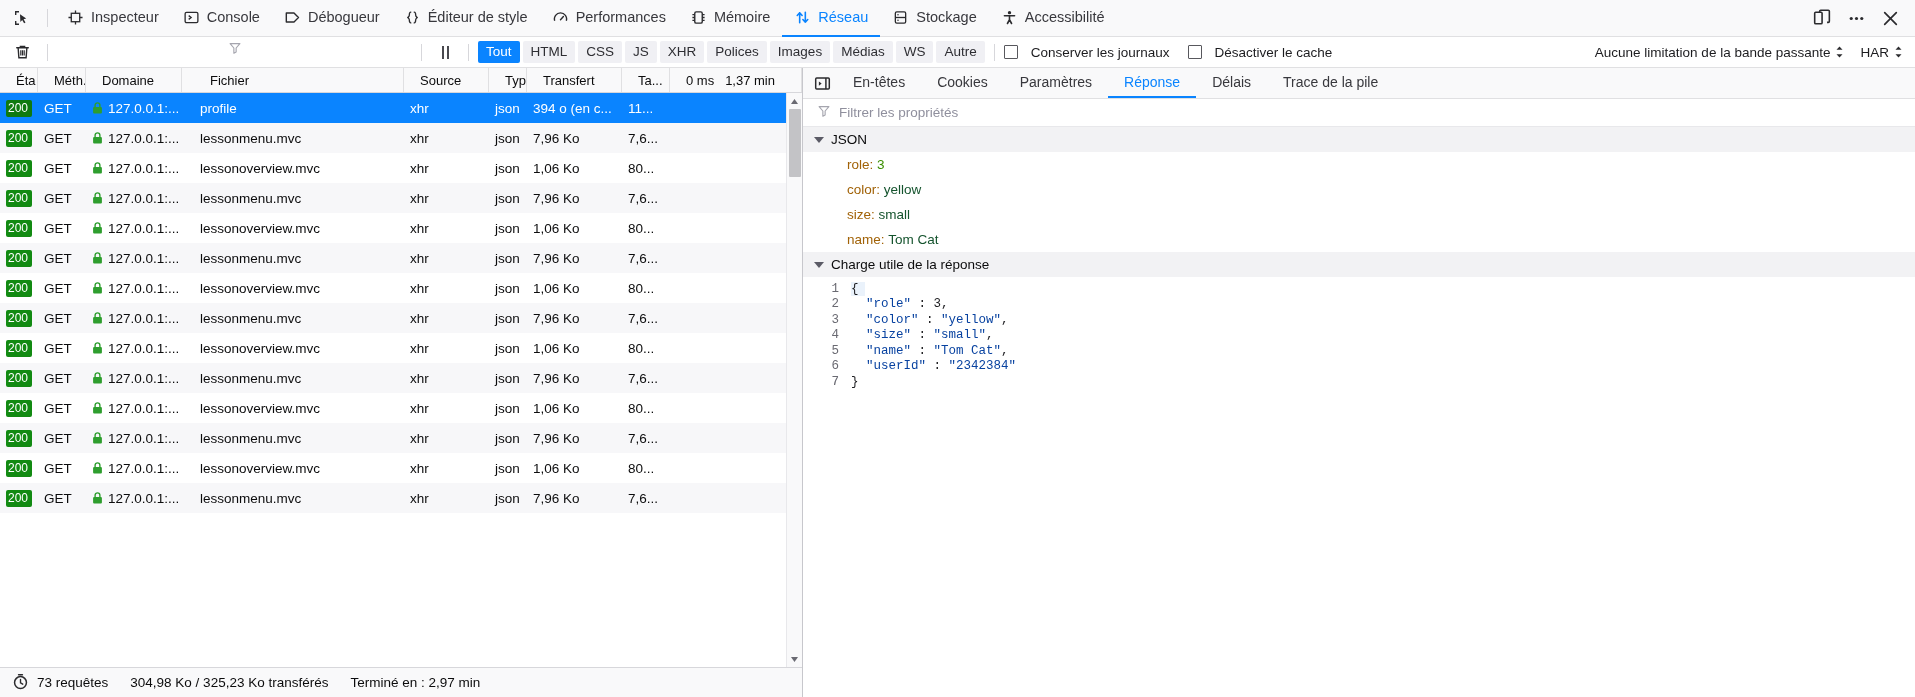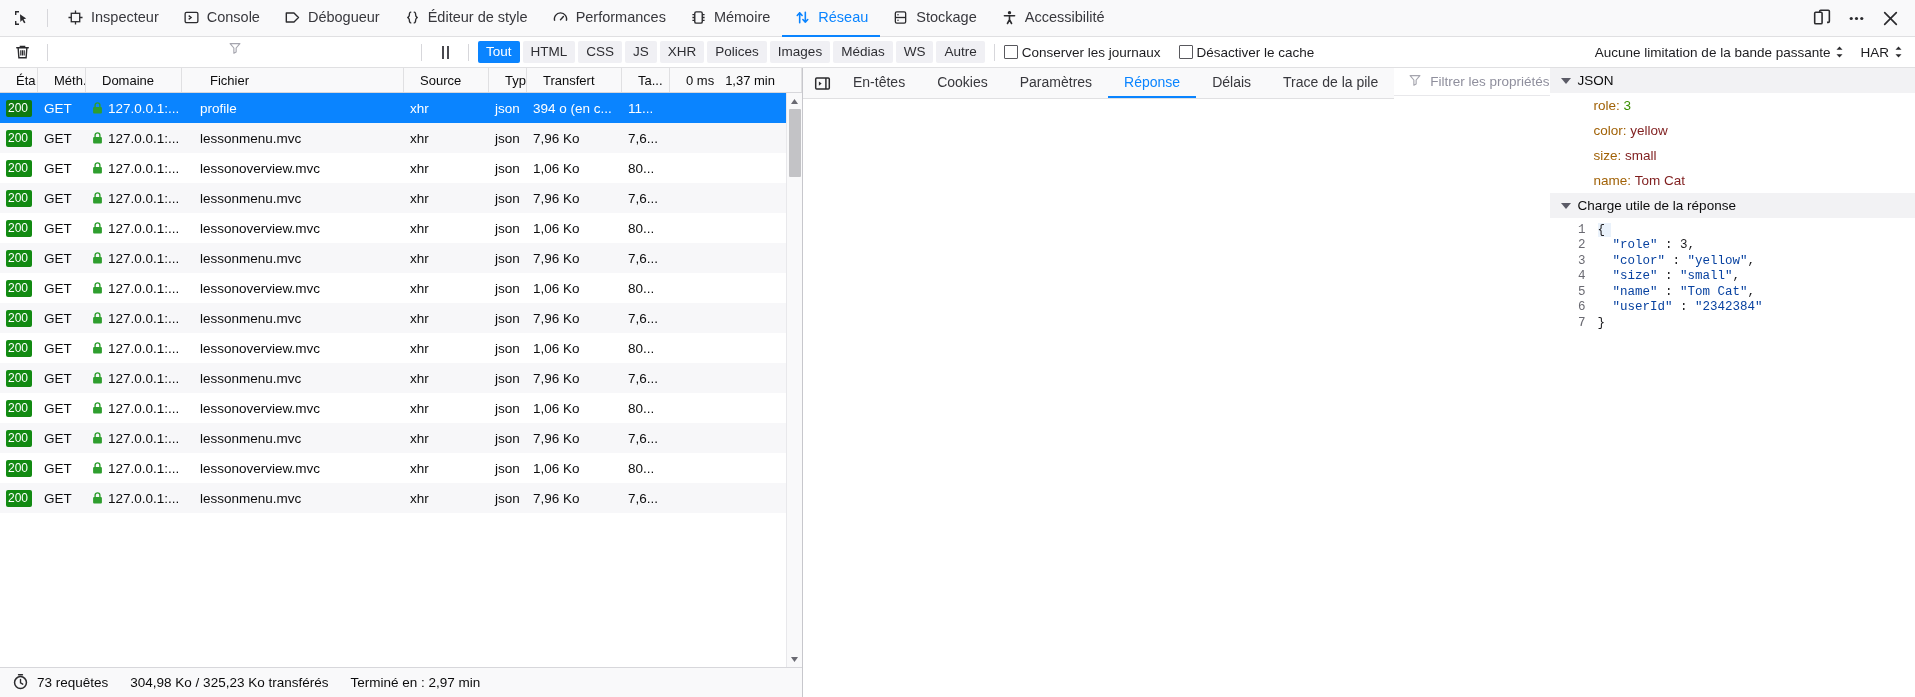--- a/index.html
+++ b/index.html
@@ -61,30 +61,30 @@
   .pause-btn { width: 28px; height: 24px; display: flex; align-items: center; justify-content: center; gap: 3px; }
   .pause-bar { width: 2px; height: 13px; background: #4a4a4f; }
   .chips { display: flex; align-items: center; gap: 3px; }
   .chip {
     padding: 3px 8px 4px; border-radius: 2px;
     background: #f0f0f4; color: #2e2e33;
     font-size: 13.5px; white-space: nowrap;
   }
   .chip.active { background: #0a84ff; color: #ffffff; }
   .checks { display: flex; align-items: center; gap: 18px; }
-  .check { display: flex; align-items: center; gap: 4px; font-size: 13.5px; color: #1c1c1f; white-space: nowrap; }
+  .check { display: flex; align-items: center; gap: 13px; font-size: 13.5px; color: #1c1c1f; white-space: nowrap; }
   .cbox { width: 14px; height: 14px; border: 1px solid #58585d; background: #fff; border-radius: 1px; }
   .dropdowns { display: flex; align-items: center; gap: 16px; margin-left: auto; padding-right: 6px; }
   .ddl { display: flex; align-items: center; gap: 5px; font-size: 13.5px; color: #1c1c1f; white-space: nowrap; }
   .updown { display: inline-flex; flex-direction: column; line-height: 0; }
 
   
   .body-split { display: flex; flex: 1; min-height: 0; }
   .left-pane { width: 803px; min-width: 803px; display: flex; flex-direction: column; border-right: 1px solid #c7c7cc; }
-  .right-pane { flex: 1; display: flex; min-width: 0; }
+  .right-pane { flex: 1; display: flex; flex-direction: column; min-width: 0; }
 
   
   .net-table { flex: 1; display: flex; flex-direction: column; min-height: 0; position: relative; }
   .thead {
     display: flex; height: 25px; min-height: 25px;
     background: #f9f9fa; border-bottom: 1px solid #d7d7db;
     font-size: 13px; color: #0c0c0d;
   }
   .th {
     display: flex; align-items: center;
@@ -159,21 +159,21 @@
   .detail-body { flex: 1; overflow: hidden; background: #fff; }
   .tree-head {
     display: flex; align-items: center; gap: 7px;
     height: 25px; padding-left: 11px; font-size: 13.5px; color: #0c0c0d;
     background: #f2f2f4;
   }
   .twisty { width: 0; height: 0; border-left: 5px solid transparent; border-right: 5px solid transparent; border-top: 6px solid #5b5b66; }
   .kv { height: 25px; display: flex; align-items: center; padding-left: 44px; font-size: 13.5px; }
   .k { color: #a16207; }
   .v-num { color: #3a8e00; }
-  .v-str { color: #7f1d1d; }
+  .v-str { color: #14532d; }
   .code-area { padding: 4px 0 0 0; font-family: "Liberation Mono", monospace; font-size: 12.5px; }
   .code-line { display: flex; height: 15.5px; align-items: center; }
   .code-line.hl .code-text { background: #eaf2fb; }
   .ln { width: 48px; text-align: right; padding-right: 12px; color: #6a6a72; flex: none; }
   .code-text { color: #1c1c1f; white-space: pre; padding-right: 6px; }
   .tok-str { color: #0842a0; }
 </style>
 </head>
 <body>
 

